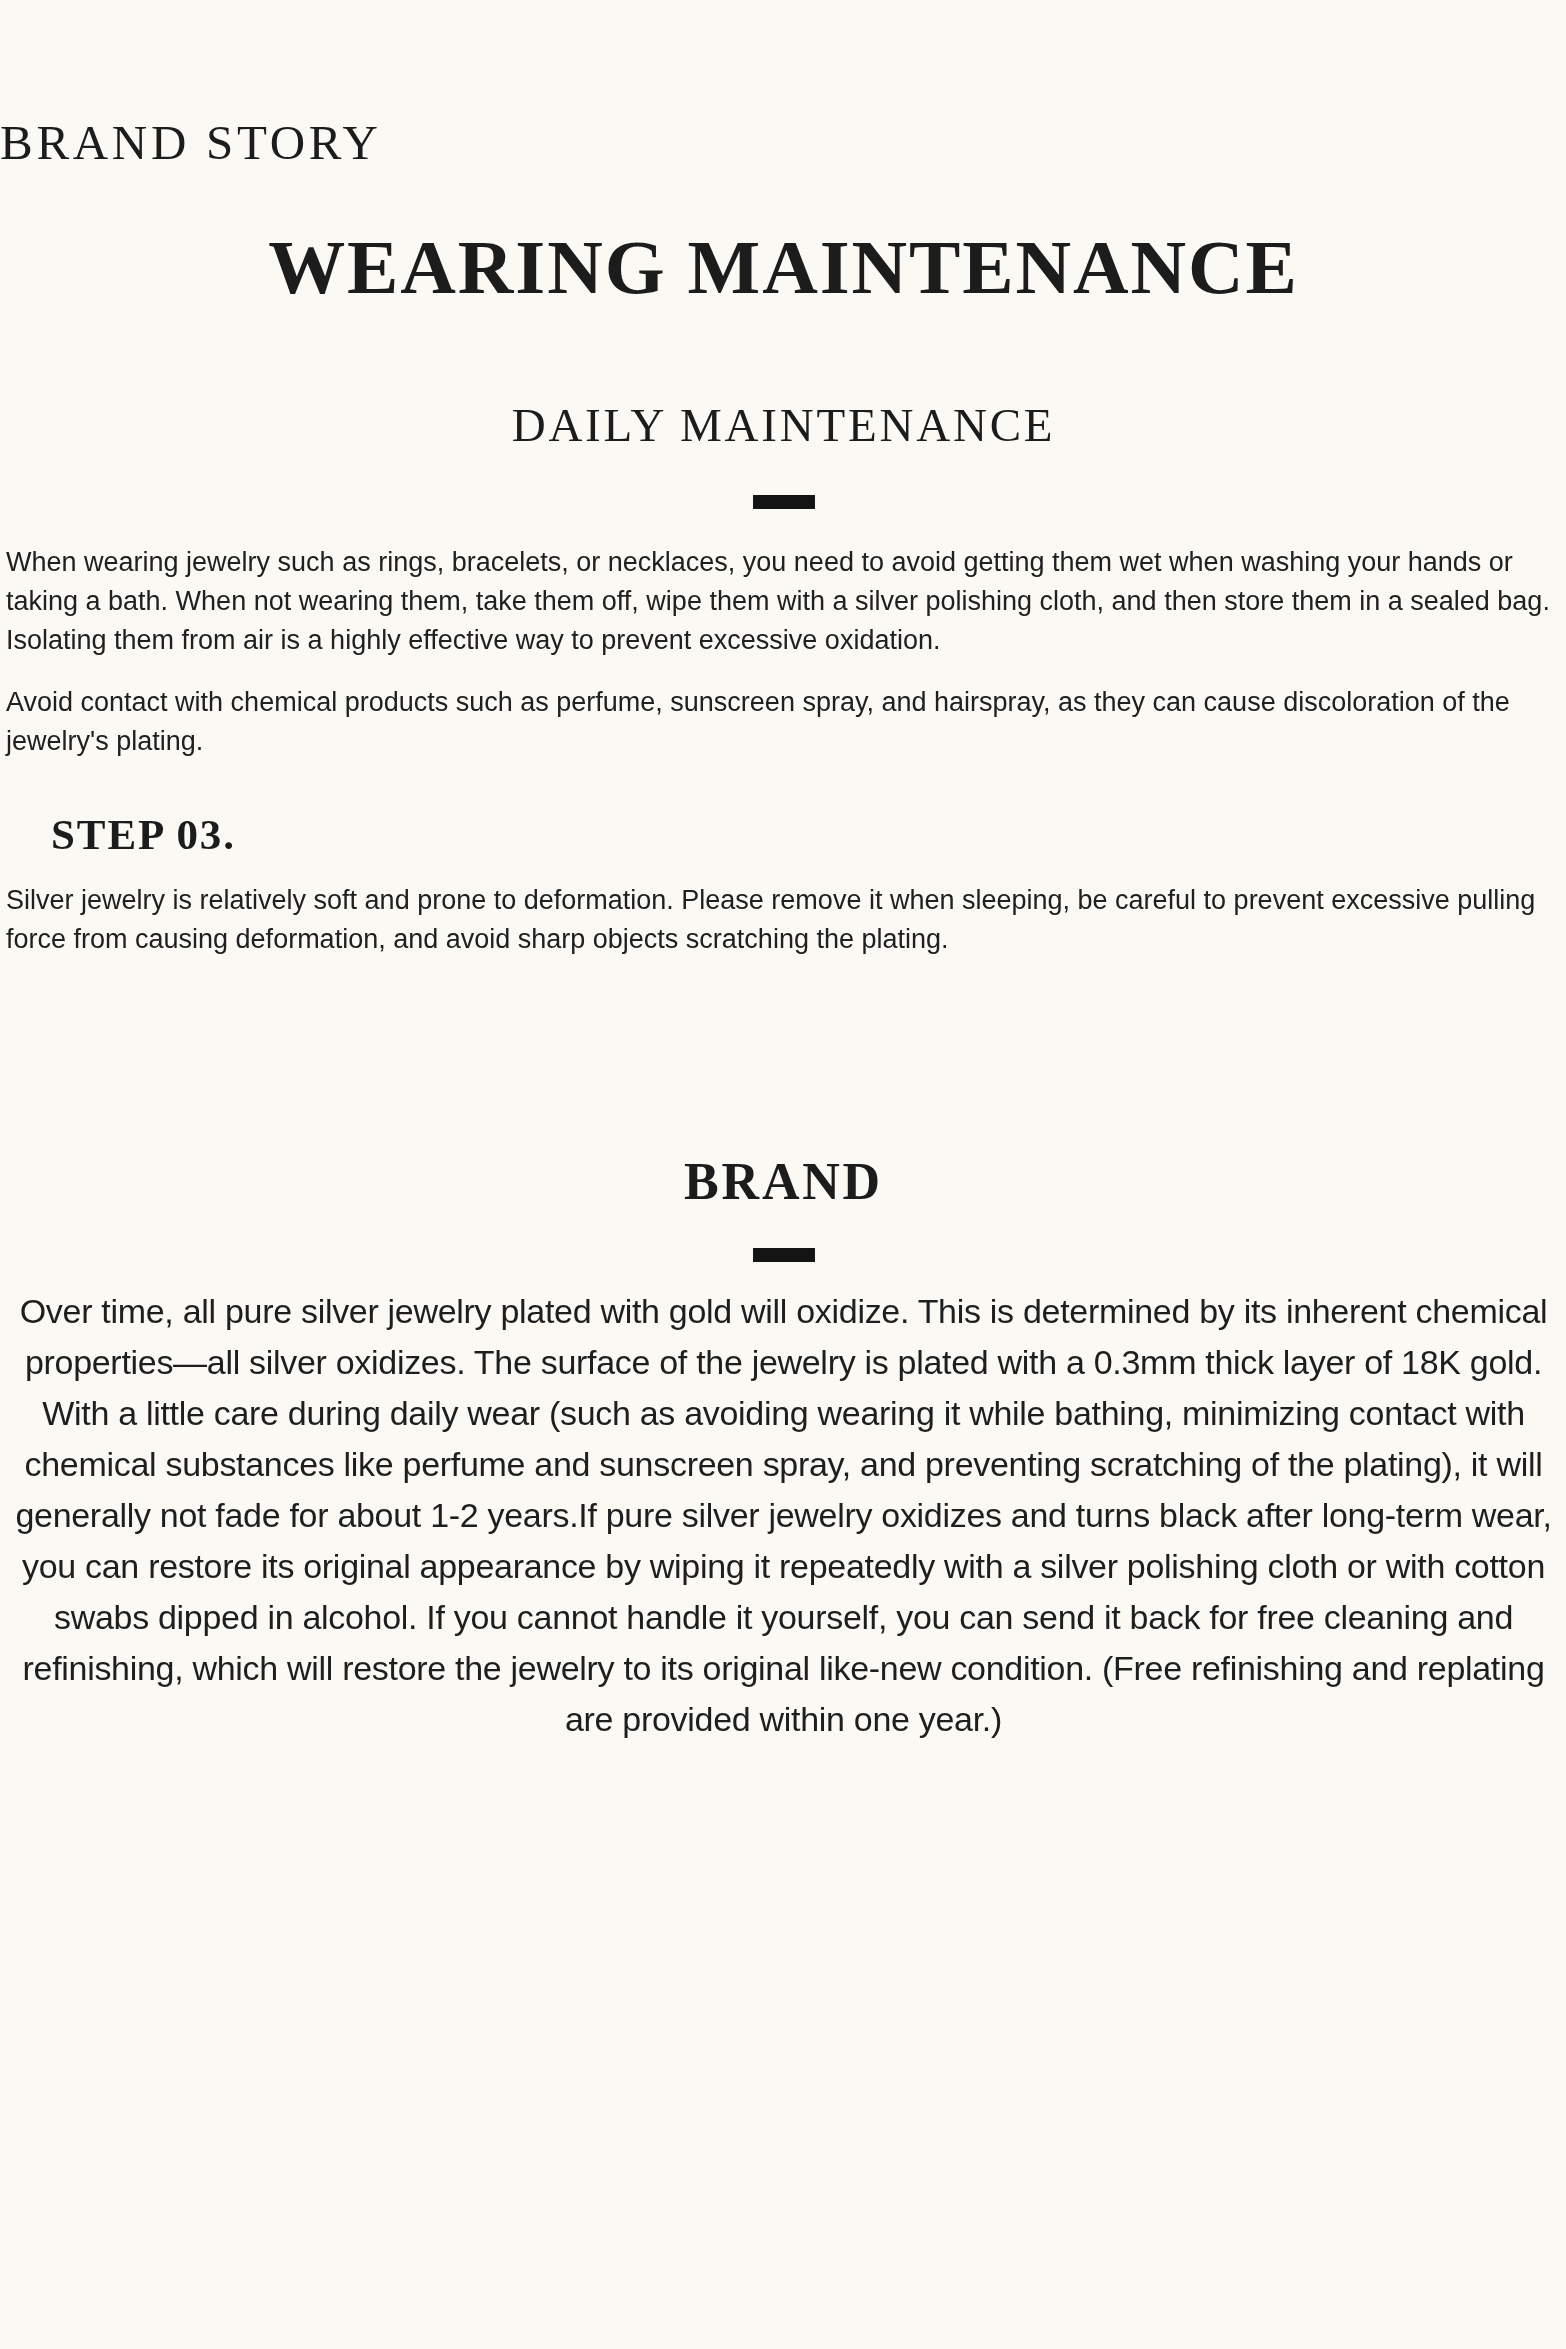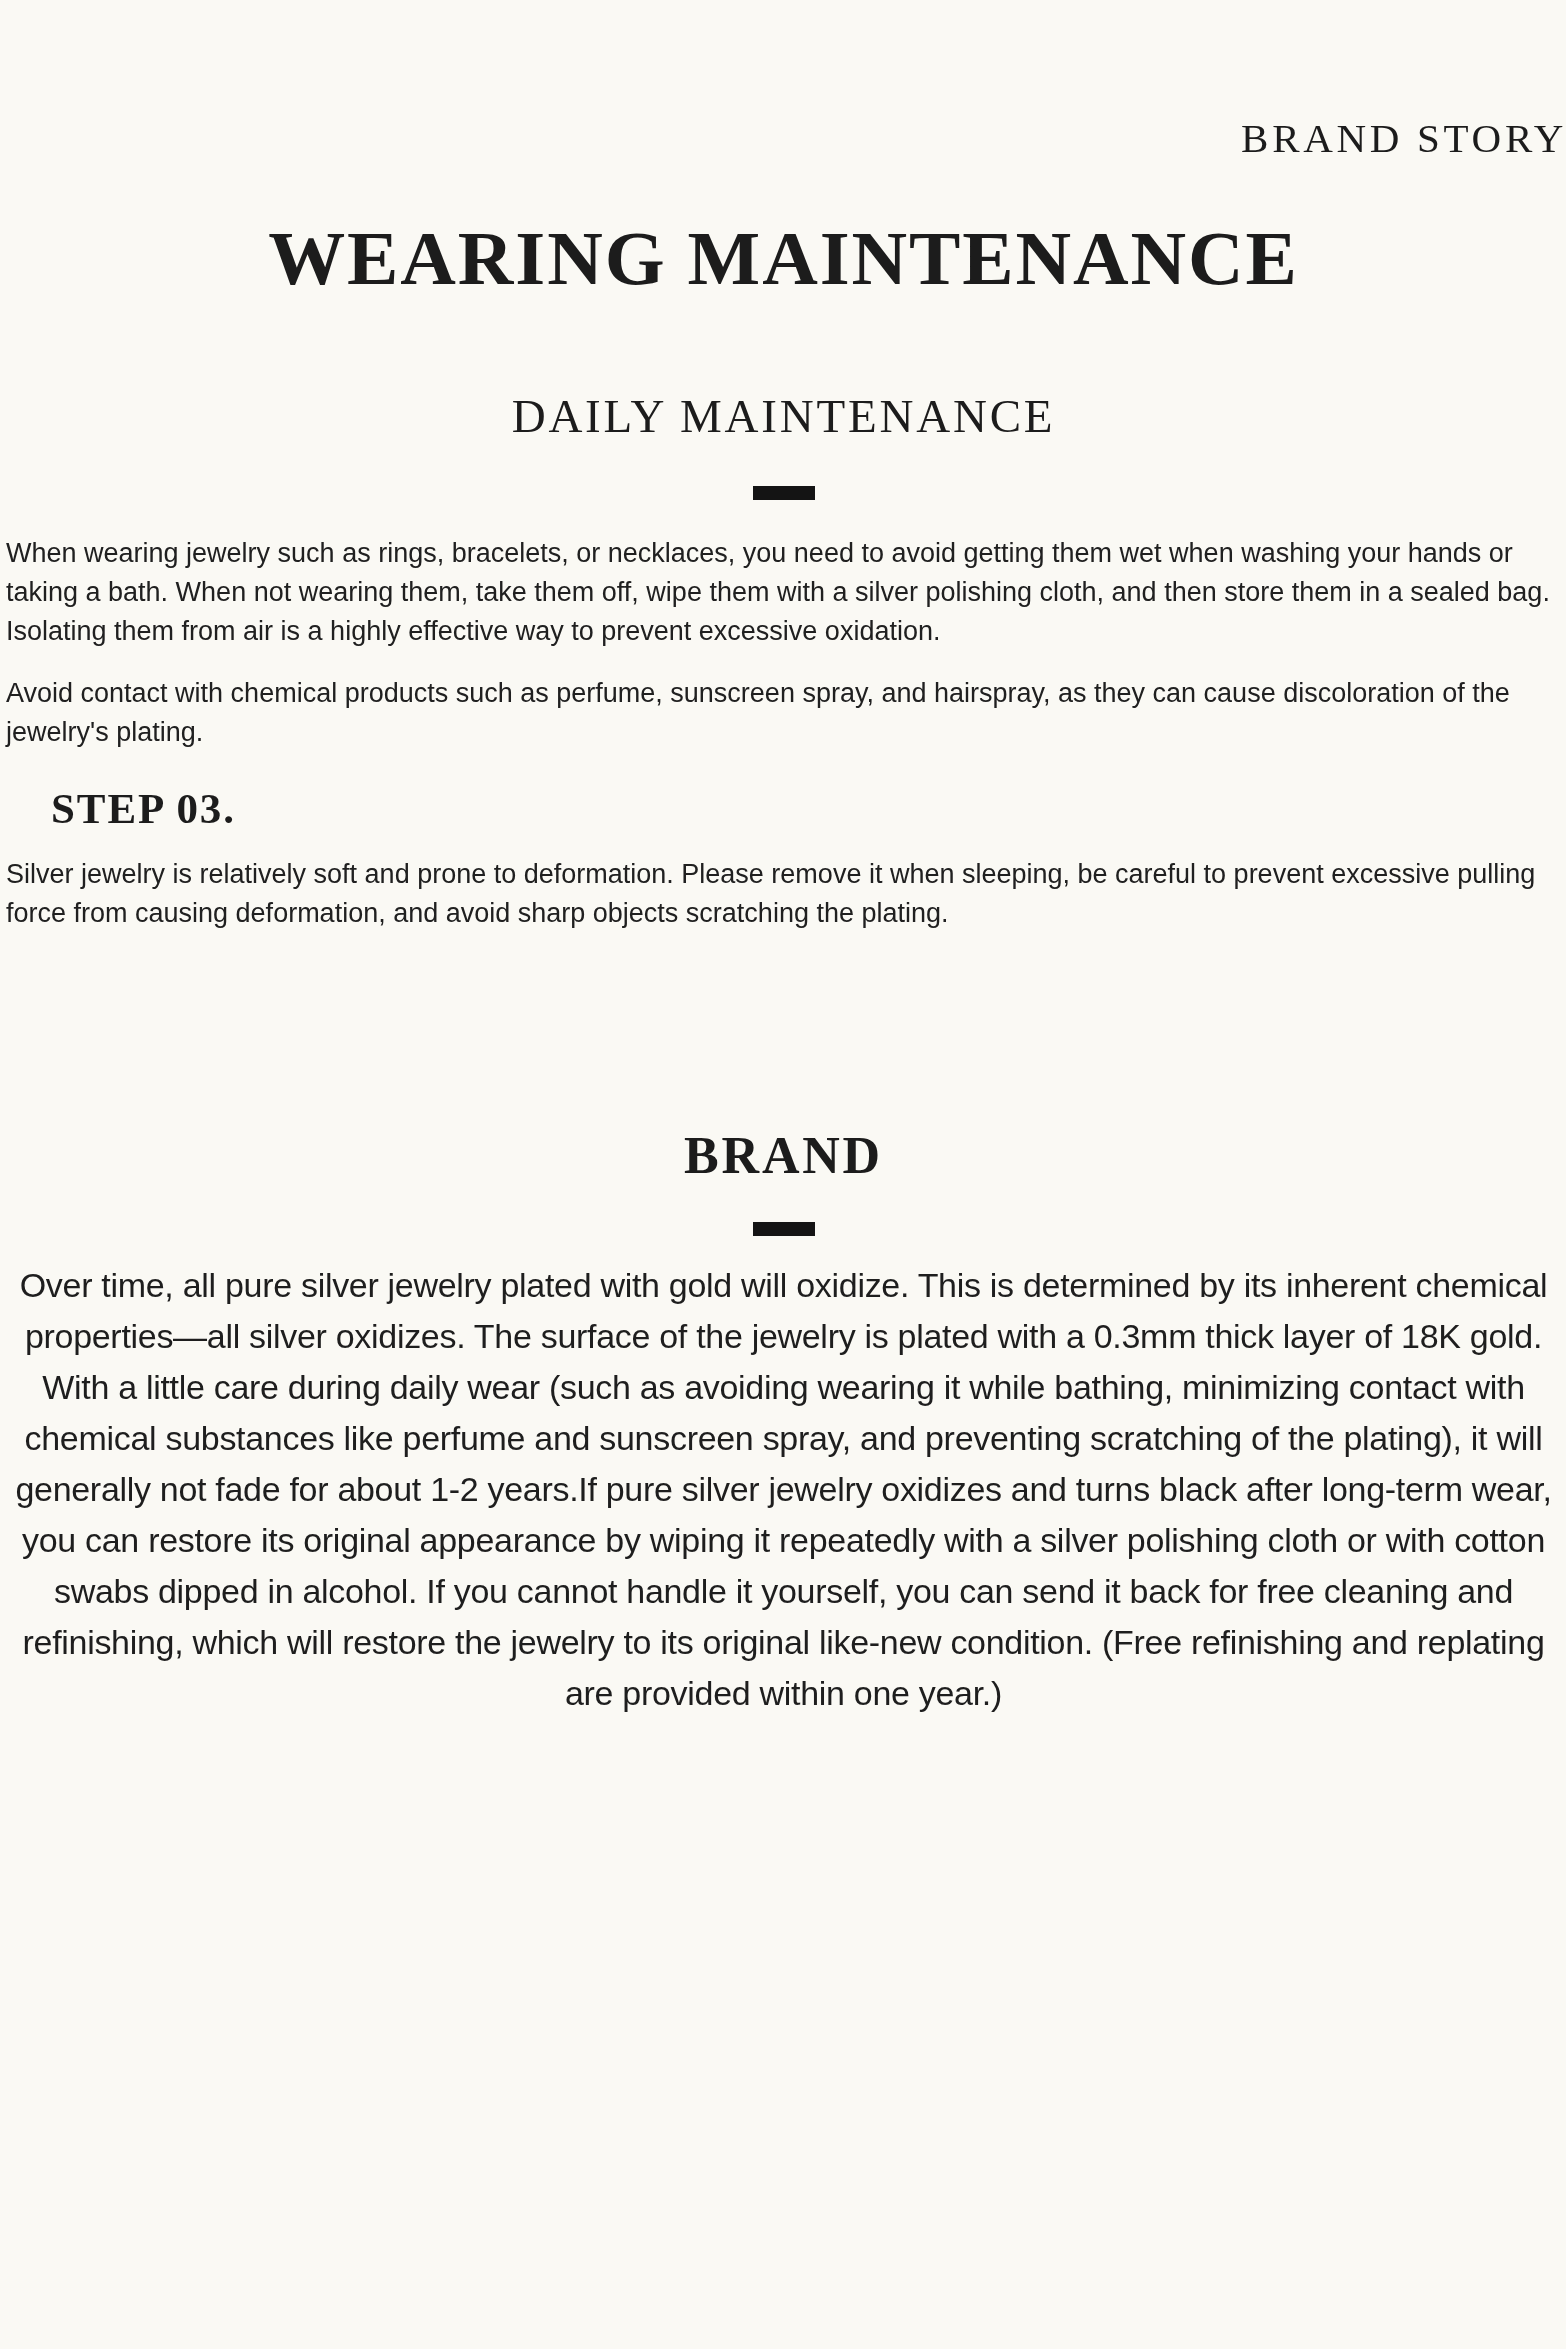--- a/index.html
+++ b/index.html
@@ -14,23 +14,23 @@
     height:2350px;
     margin:0 auto;
     background:var(--background);
     color:var(--text);
     font-family:"Liberation Sans", sans-serif;
     overflow:hidden;
     position:relative;
   }
   .eyebrow{
     padding-top:114px;
-    text-align:right;
+    text-align:left;
     font-family:"Liberation Serif", serif;
-    font-size:41px;
+    font-size:49px;
     font-weight:400;
     letter-spacing:3.7px;
   }
   .main-title{
     margin-top:52px;
     text-align:center;
     font-family:"Liberation Serif", serif;
     font-size:77px;
     font-weight:600;
     letter-spacing:1.9px;
@@ -53,21 +53,21 @@
   .step-label{
     font-family:"Liberation Serif", serif;
     font-size:43px;
     font-weight:700;
     letter-spacing:1.9px;
     margin-left:51px;
     text-align:left;
   }
   .step-label.s1{margin-top:139px;}
   .step-label.s2{margin-top:77px;}
-  .step-label.s3{margin-top:32px;}
+  .step-label.s3{margin-top:49px;}
   .step-text{
     margin:22.5px auto 0 auto;
     width:1555px;
     max-width:100%;
     font-size:27px;
     line-height:39px;
     font-weight:400;
     color:#202020;
   }
   .step-text.t1{margin-top:34px;}

